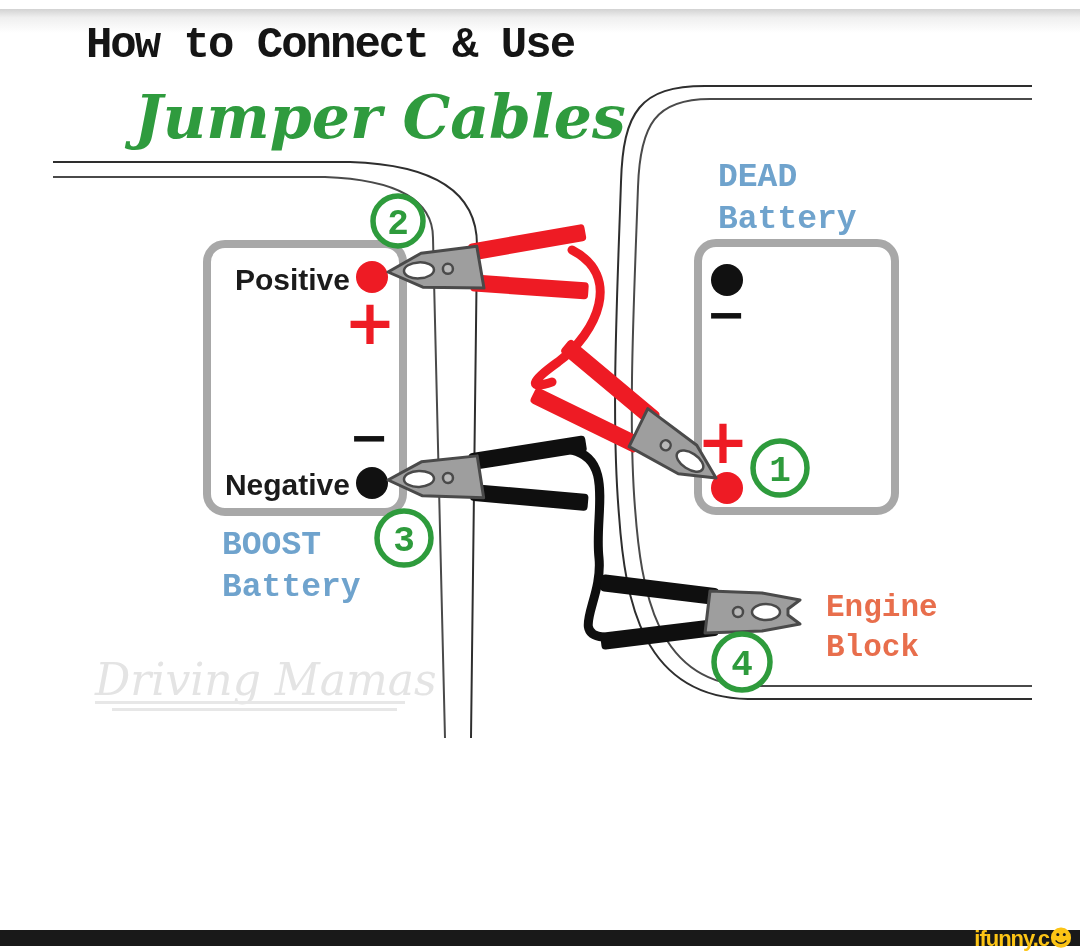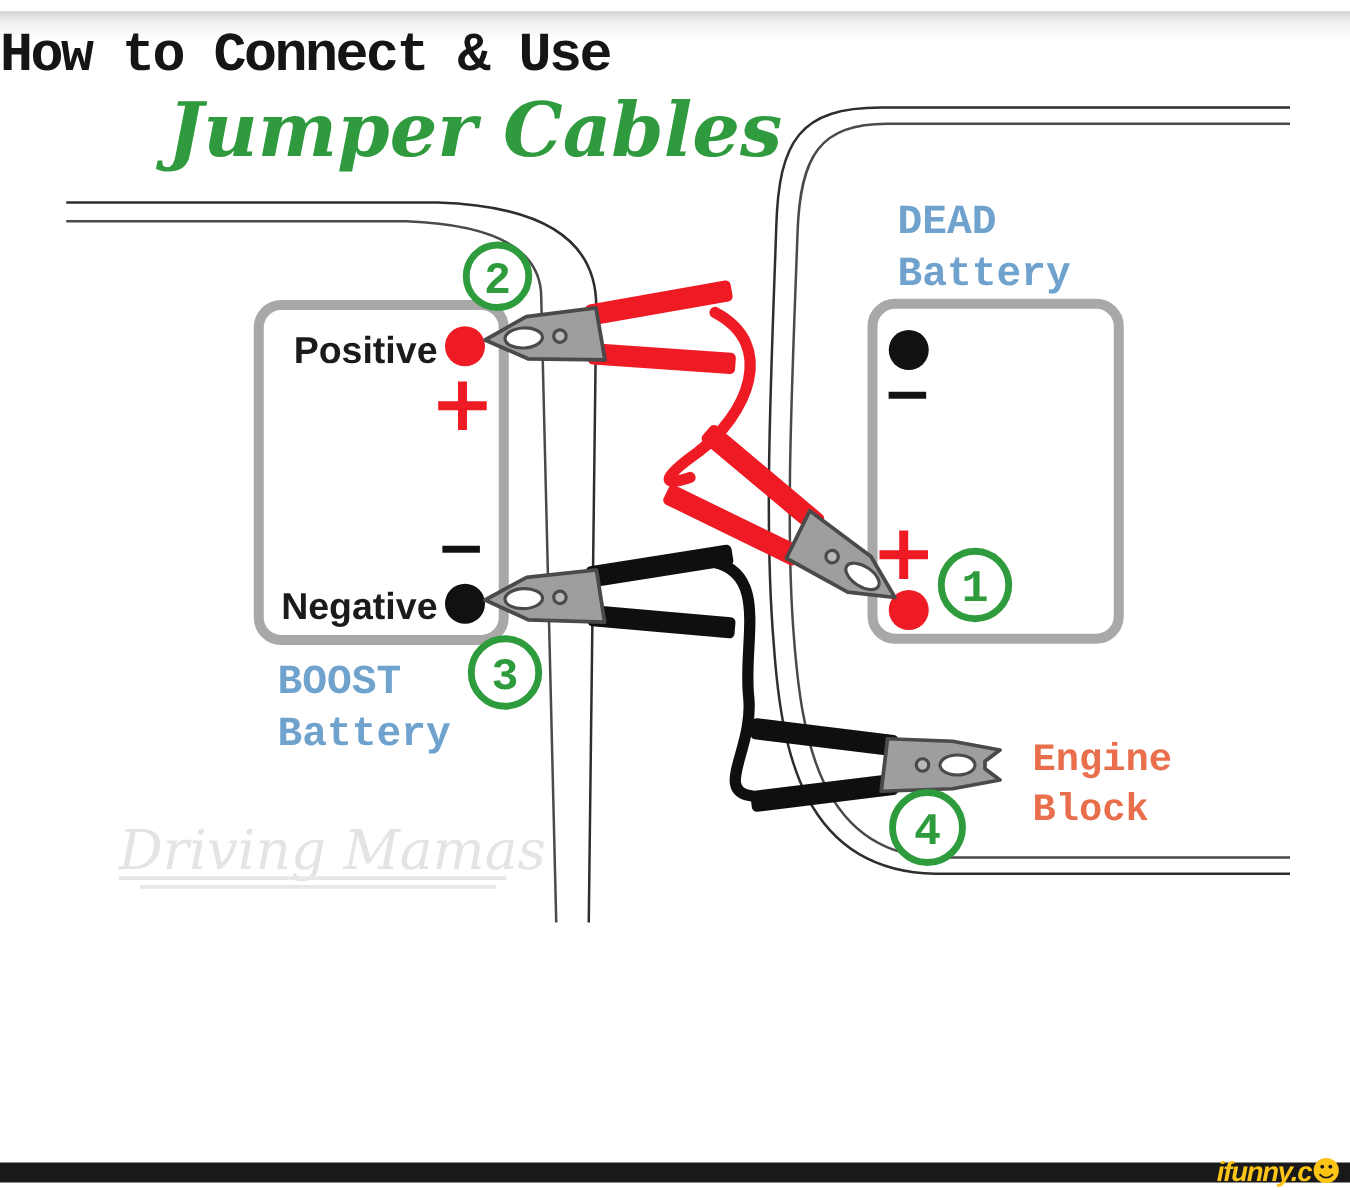--- a/index.html
+++ b/index.html
@@ -1,29 +1,29 @@
 <!DOCTYPE html>
 <html><head>
 <meta charset="utf-8">
 <style>
   html,body{margin:0;padding:0;background:#ffffff;}
   .screen{position:relative;width:1080px;height:952px;background:#ffffff;overflow:hidden;
           font-family:"Liberation Sans",sans-serif;}
   .top-fade{position:absolute;left:0;top:9px;width:1080px;height:24px;
             background:linear-gradient(180deg,#d2d2d2 0%,#efefef 35%,#ffffff 100%);}
-  .title{position:absolute;left:0;top:20px;width:660px;text-align:left;
+  .title{position:absolute;left:0;top:20px;width:660px;text-align:center;
          font-family:"Liberation Mono",monospace;font-weight:bold;font-size:44px;
          letter-spacing:-2px;color:#151515;white-space:nowrap;}
-  .subtitle{position:absolute;left:70px;top:70px;width:620px;text-align:center;
+  .subtitle{position:absolute;left:70px;top:82px;width:620px;text-align:center;
             font-family:"DejaVu Serif",serif;font-style:italic;font-weight:bold;
             font-size:60px;color:#2f9b3e;white-space:nowrap;}
   .diagram-svg{position:absolute;left:0;top:0;}
   .caption{position:absolute;left:55px;top:790px;width:910px;
            font-weight:bold;font-size:54px;line-height:1.24;color:#3b3b3b;letter-spacing:-0.5px;}
-  .footer{position:absolute;left:0;top:930px;width:1080px;height:16px;background:#191919;font-style:italic;}
+  .footer{position:absolute;left:0;top:930px;width:1080px;height:16px;background:#191919;}
   .brand{position:absolute;right:8px;top:-5px;font-weight:bold;font-size:22px;
          color:#fcc415;letter-spacing:-1px;white-space:nowrap;}
   .brand .smiley{font-family:"DejaVu Sans",sans-serif;font-size:23px;}
 
   
   .carline{fill:none;stroke:#2e2e2e;stroke-width:2;}
   .carline2{fill:none;stroke:#4a4a4a;stroke-width:2;}
   .battery{fill:#ffffff;stroke:#a8a8a8;stroke-width:8;}
   .lbl-bold{font-family:"Liberation Sans",sans-serif;font-weight:bold;font-size:30px;fill:#1b1b1b;}
   .lbl-type{font-family:"Liberation Mono",monospace;font-weight:bold;font-size:33px;fill:#6fa3cd;}

